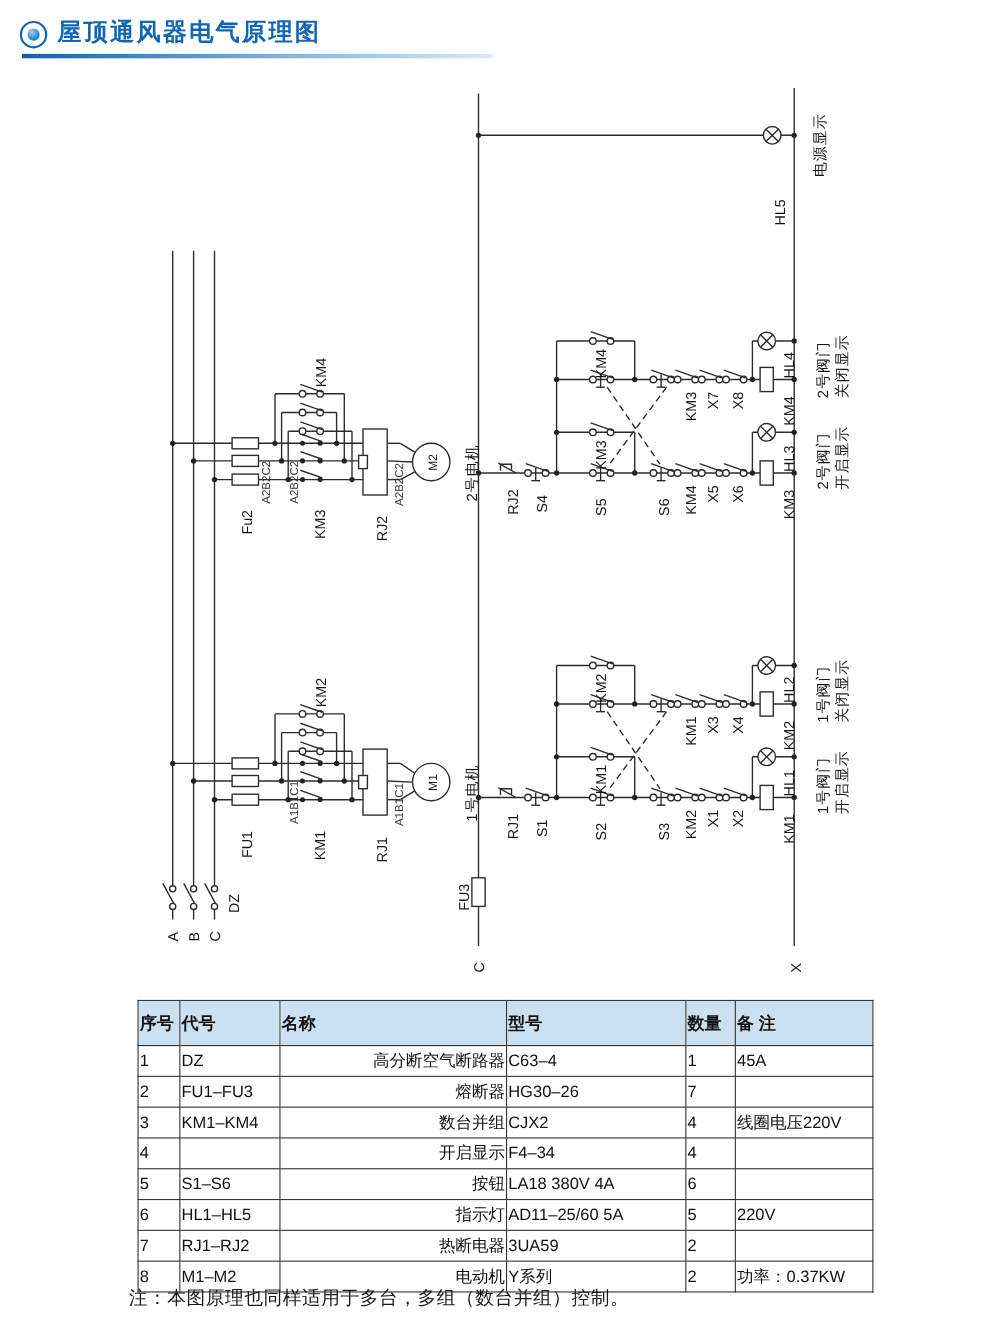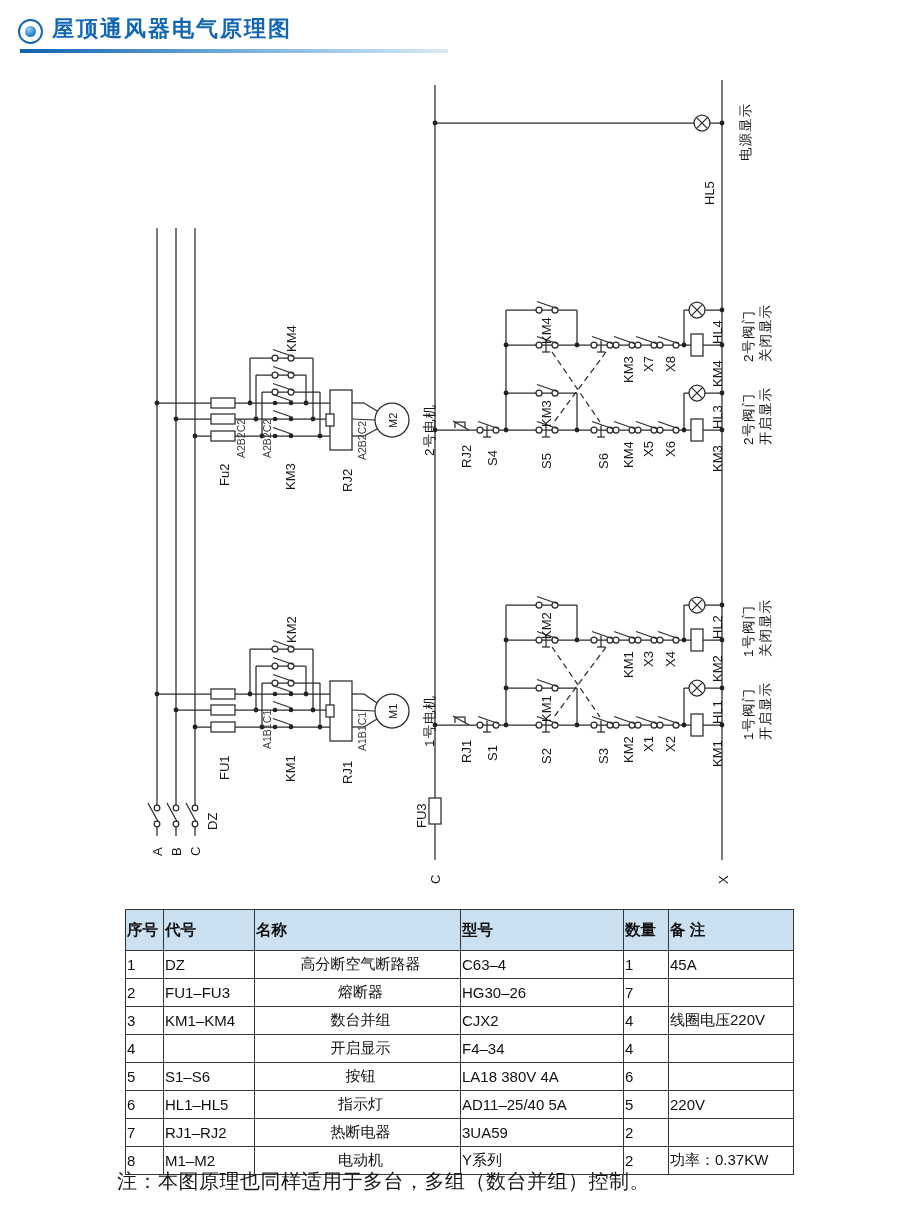--- a/index.html
+++ b/index.html
@@ -22,23 +22,23 @@
   svg.schem text.t10{font-size:10.5px;fill:#3a3a3a;}
   svg.schem text.t11{font-size:11px;}
   svg.schem text.cn{font-size:13.5px;letter-spacing:1px;}
   
   table.spec{position:absolute;left:125px;top:909px;width:668px;border-collapse:collapse;
         table-layout:fixed;font-size:15px;color:#111;}
   table.spec th,table.spec td{border:1.5px solid #333;text-align:left;
         overflow:hidden;white-space:nowrap;}
   table.spec th{background:#cbe0f1;height:38px;font-weight:bold;font-size:15.5px;}
   table.spec td{height:25px;background:#fff;}
-  table.spec td.ln{text-align:center;padding-left:7px;}
+  table.spec td.ln{text-align:right;padding-left:7px;}
   
-  .note{position:absolute;left:117px;top:1168px;font-size:20px;color:#1a1a1a;letter-spacing:0.5px;}
+  .note{position:absolute;left:117px;top:1168px;font-size:17px;color:#1a1a1a;letter-spacing:0.5px;}
 </style>
 </head>
 <body>
 
 <div class="page">
 
   <div class="titlebar">
     <div class="titlerow">
       <span class="tdot">
           <i></i>
@@ -430,21 +430,21 @@
         <td>S1–S6</td>
         <td class="ln">按钮</td>
         <td>LA18 380V 4A</td>
         <td>6</td>
         <td></td>
       </tr>
       <tr>
         <td>6</td>
         <td>HL1–HL5</td>
         <td class="ln">指示灯</td>
-        <td>AD11–25/40 5A</td>
+        <td>AD11–25/60 5A</td>
         <td>5</td>
         <td>220V</td>
       </tr>
       <tr>
         <td>7</td>
         <td>RJ1–RJ2</td>
         <td class="ln">热断电器</td>
         <td>3UA59</td>
         <td>2</td>
         <td></td>

